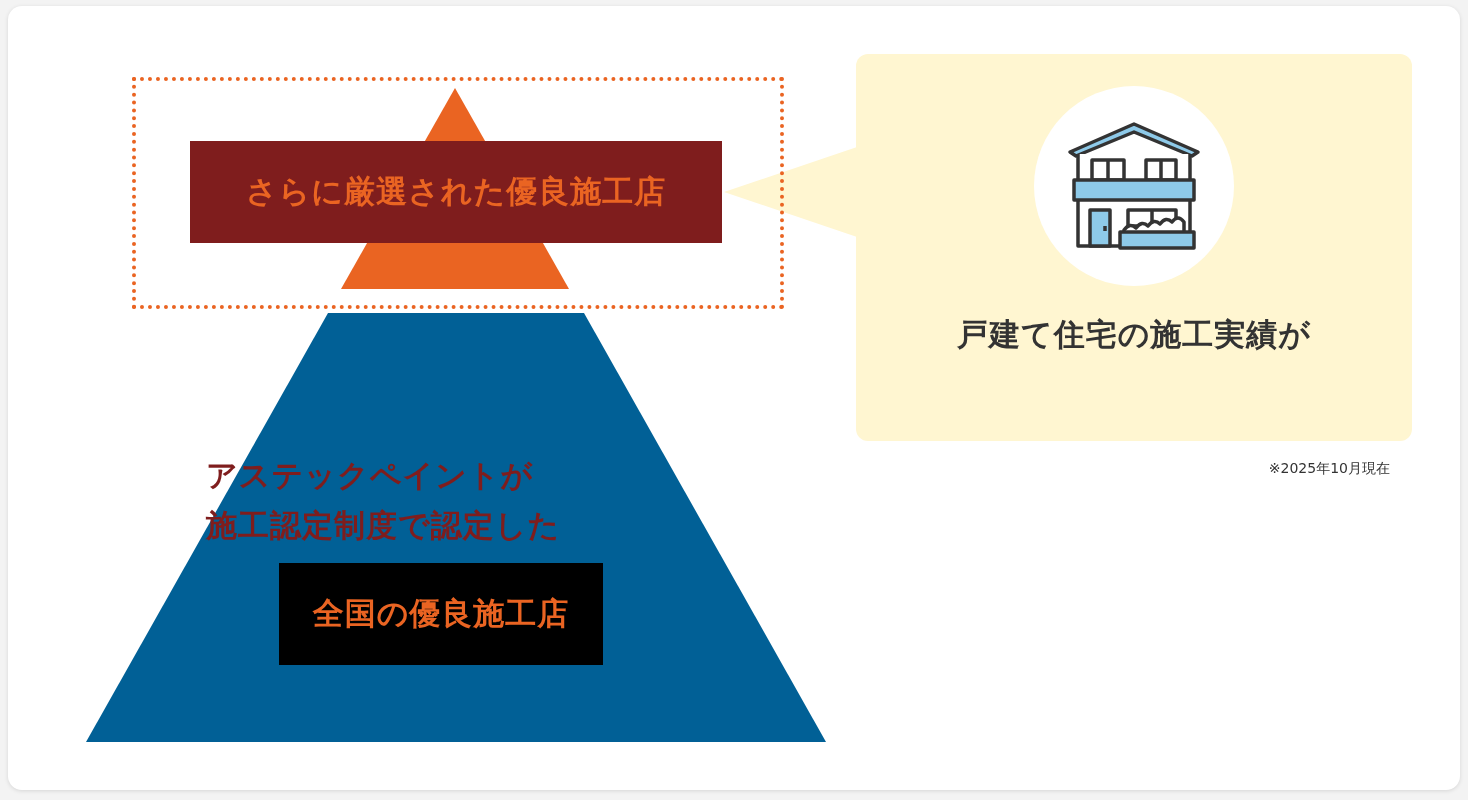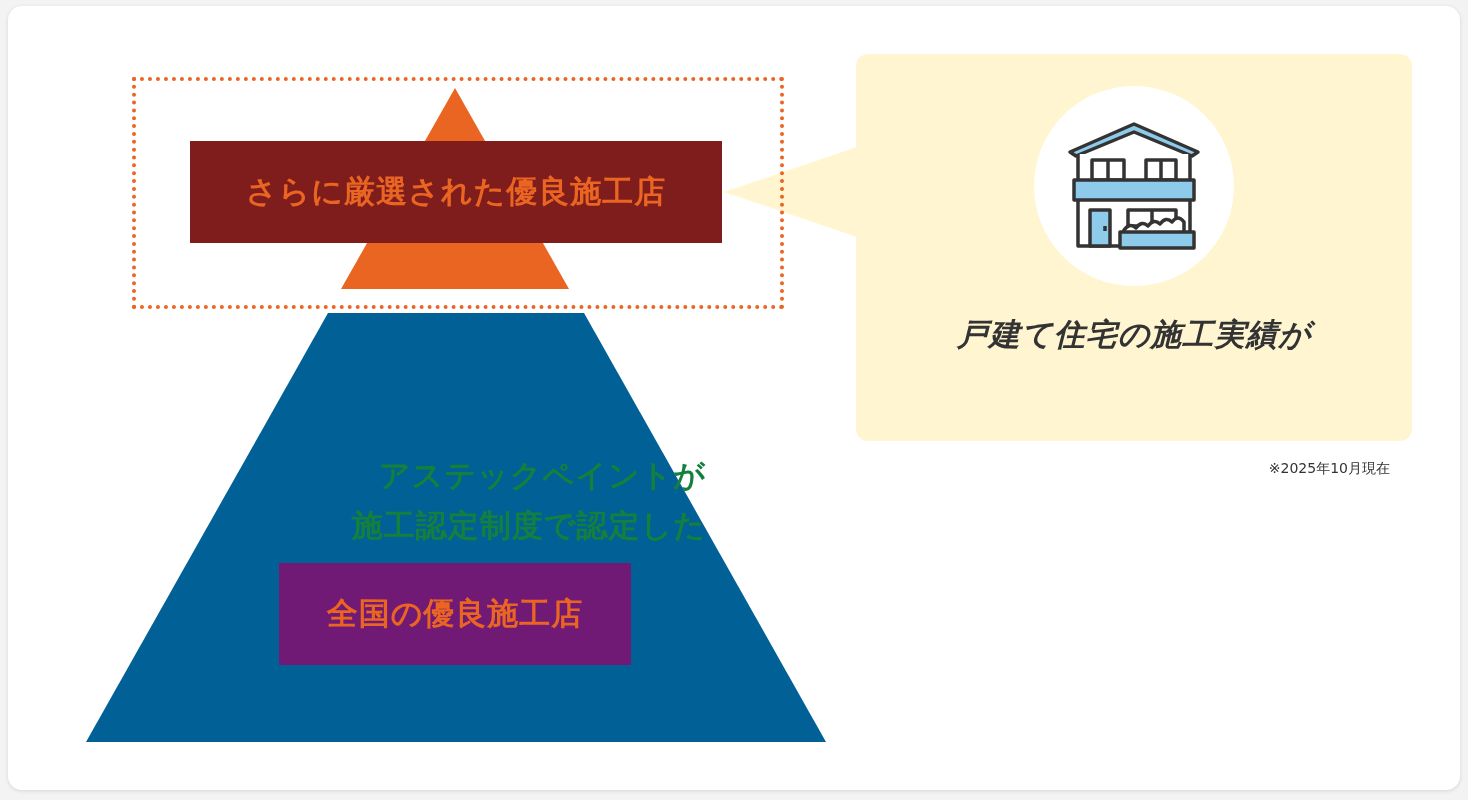--- a/index.html
+++ b/index.html
@@ -20,42 +20,41 @@
   }
   .label-box {
     position: absolute; display: flex; align-items: center; justify-content: center;
     font-weight: bold; white-space: nowrap;
   }
   .top-label {
     left: 190px; top: 141px; width: 532px; height: 102px;
     background: #7f1d1d; color: #ea6422; font-size: 31px; letter-spacing: 1px;
   }
   .bottom-label {
-    left: 279px; top: 563px; width: 352px; height: 102px;
-    background: #701a75; color: #ea6422; font-size: 31px; letter-spacing: 1px;
+    left: 279px; top: 563px; width: 324px; height: 102px;
+    background: #000000; color: #ea6422; font-size: 31px; letter-spacing: 1px;
   }
   .pyramid-text {
-    position: absolute; left: 206px; width: 500px; text-align: right;
-    color: #15803d; font-weight: bold; font-size: 31px; line-height: 50px;
+    position: absolute; left: 206px; width: 500px; text-align: left;
+    color: #7f1d1d; font-weight: bold; font-size: 31px; line-height: 50px;
     letter-spacing: 1px;
   }
   .callout {
     position: absolute; left: 856px; top: 54px; width: 556px; height: 387px;
     background: #fff6d1; border-radius: 12px;
   }
   .icon-circle {
     position: absolute; left: 1034px; top: 86px; width: 200px; height: 200px;
     border-radius: 50%; background: #ffffff;
   }
   .house-icon { position: absolute; left: 1064px; top: 118px; }
   .callout-text {
     position: absolute; left: 856px; top: 306px; width: 556px; text-align: center;
     color: #333333; font-weight: bold; font-size: 31px; line-height: 56px;
     letter-spacing: 1px;
-    font-style: italic;
   }
   .callout-text span { display: block; }
   .note {
     position: absolute; right: 78px; top: 460px; color: #333333;
     font-size: 14px; white-space: nowrap;
   }
 </style>
 </head>
 <body>
 

